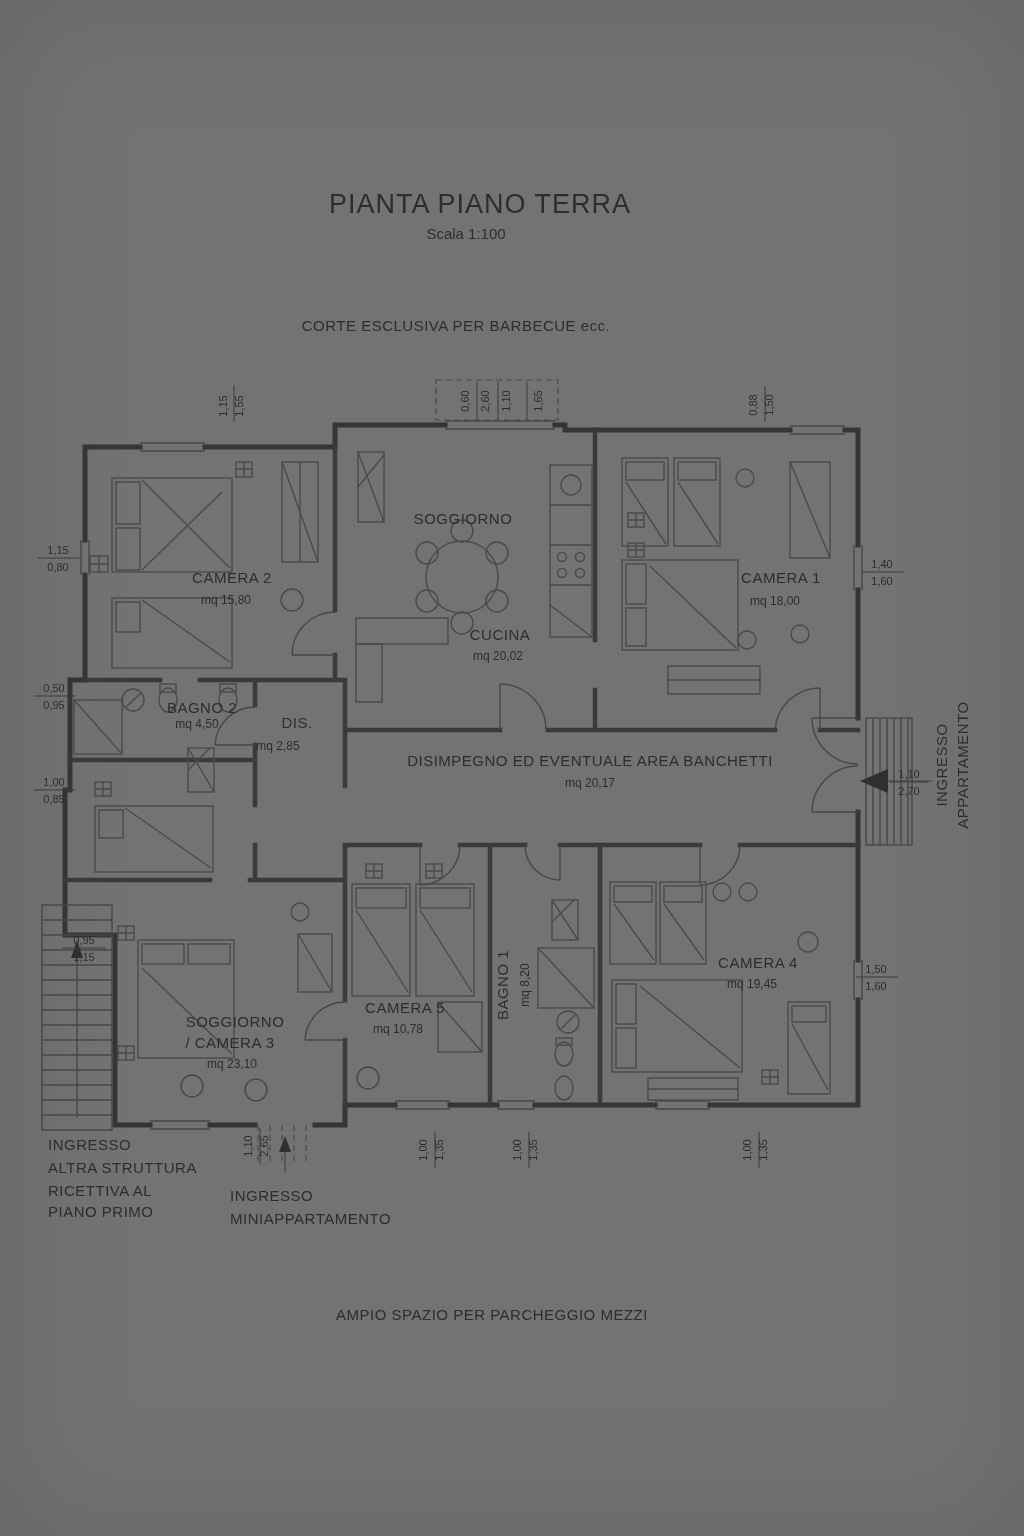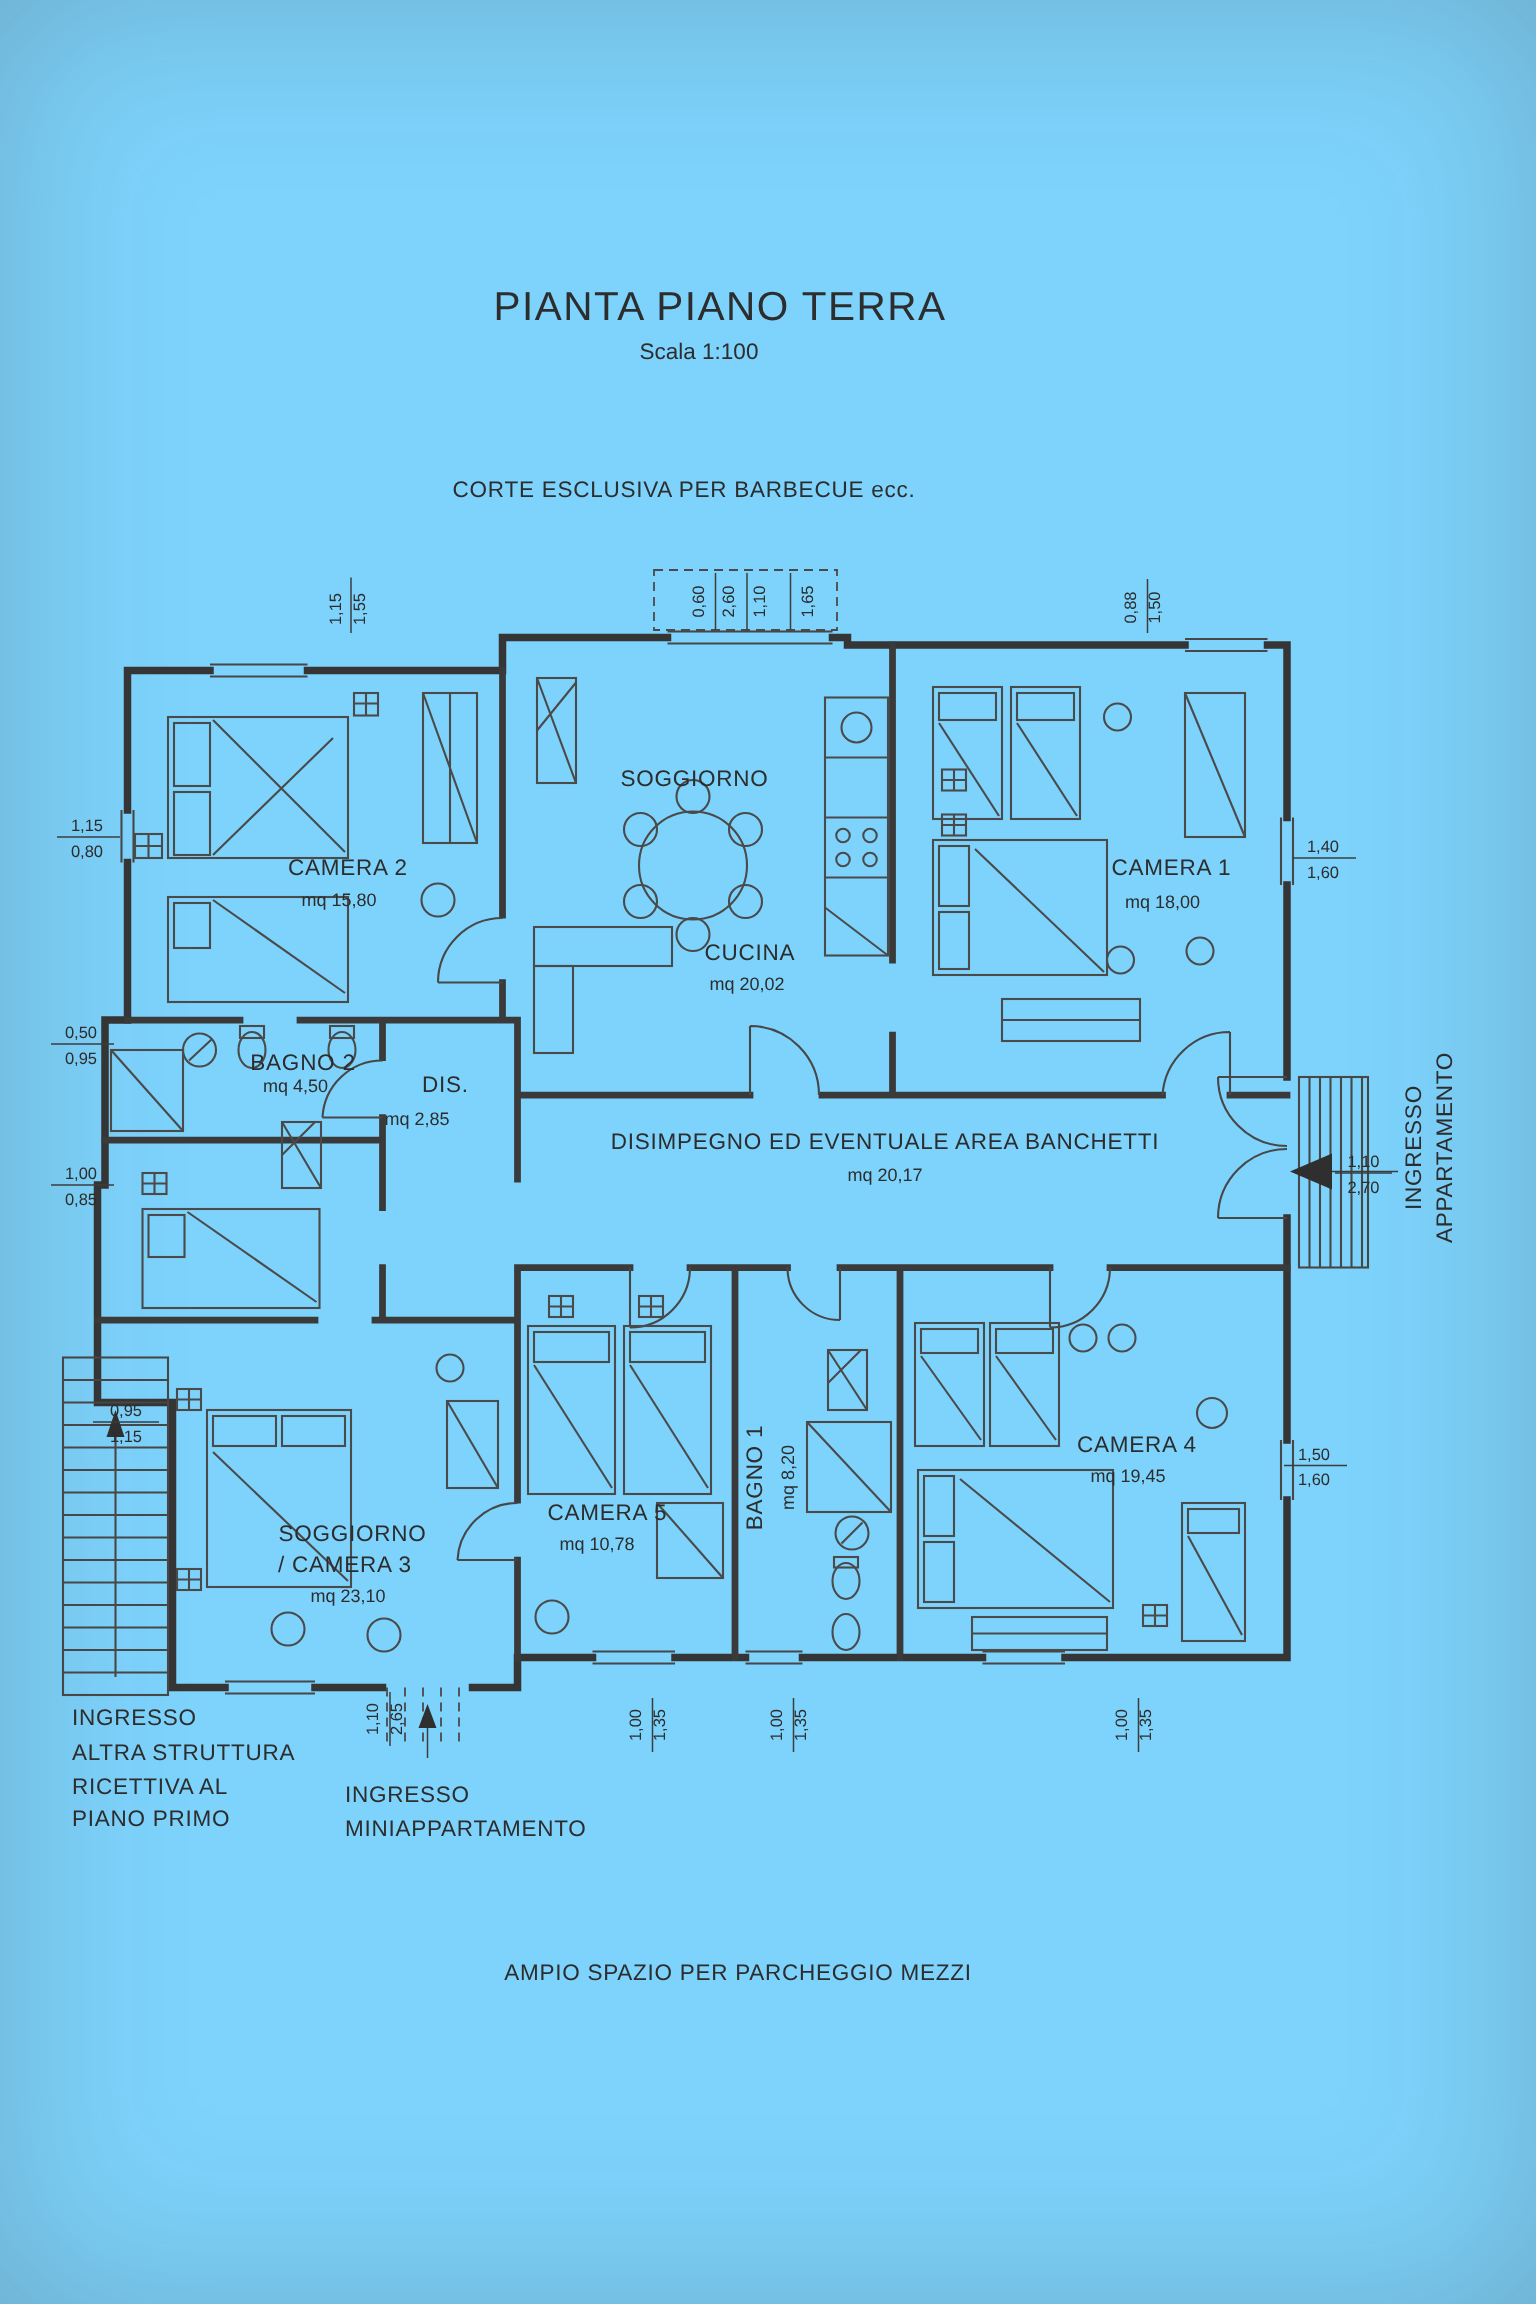--- a/index.html
+++ b/index.html
@@ -4,21 +4,21 @@
 <style>
   html,body{margin:0;padding:0;}
   body{
     width:1024px;height:1536px;
     background:#a8a8a8;
     font-family:"Liberation Sans", sans-serif;
     overflow:hidden;
   }
   .sheet{
     position:relative;width:1024px;height:1536px;
-    background:#7dd3fc;
+    background:#737373;
     box-shadow:inset 0 0 120px rgba(60,60,60,.25);
   }
   svg text{fill:#2d2d2d;}
   .title-txt{font-size:27px;letter-spacing:1px;}
   .sub-txt{font-size:15px;}
   .note-txt{font-size:15px;letter-spacing:.5px;}
   .room-txt{font-size:15px;letter-spacing:.5px;}
   .area-txt{font-size:12px;}
   .dim-txt{font-size:11px;}
   .entr-txt{font-size:15px;letter-spacing:.5px;}

